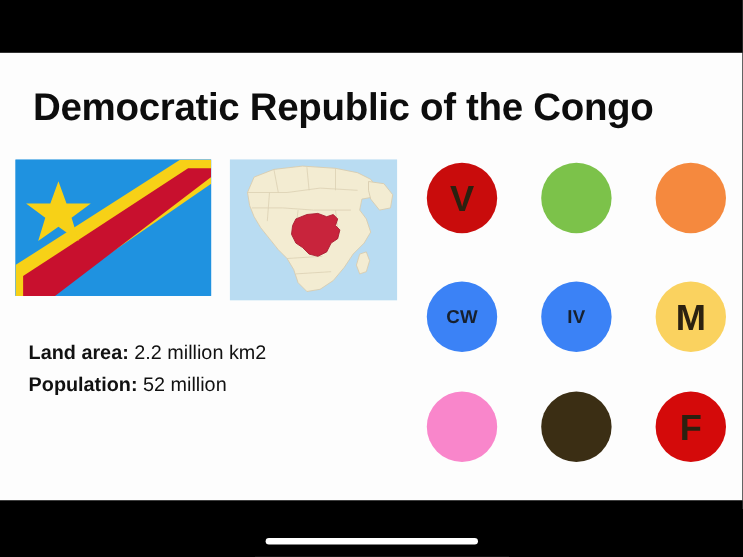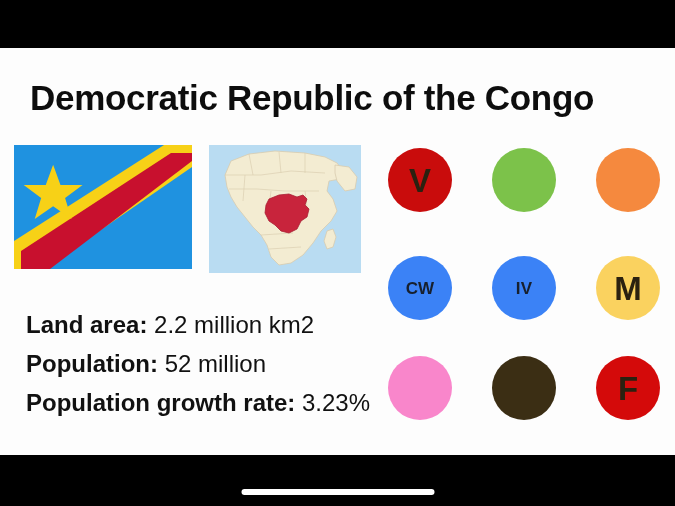--- a/index.html
+++ b/index.html
@@ -96,21 +96,21 @@
   #map-image svg { display: block; width: 100%; height: 100%; }
 
   
   #facts-list {
     position: absolute;
     left: 26px;
     top: 258px;
     width: 350px;
   }
   .fact-line {
-    font-size: 24px;
+    font-size: 18px;
     color: #111111;
     line-height: 1.62;
     white-space: nowrap;
   }
   .fact-label { font-weight: bold; }
   .fact-value { font-weight: normal; }
 
   
   #circle-grid {
     position: absolute;
@@ -204,24 +204,20 @@
 
     <div id="facts-list">
       <div class="fact-line">
         <span class="fact-label">Land area:</span>
         <span class="fact-value">2.2 million km2</span>
       </div>
       <div class="fact-line">
         <span class="fact-label">Population:</span>
         <span class="fact-value">52 million</span>
       </div>
-      <div class="fact-line">
-        <span class="fact-label">Population growth rate:</span>
-        <span class="fact-value">3.23%</span>
-      </div>
     </div>
 
     <div id="circle-grid">
 
       <div class="circle-row row-0">
         <div class="icon-circle col-0" style="background-color: rgb(201, 12, 12);">
           <span class="circle-label size-lg" style="color: rgb(43, 33, 16);">V</span>
         </div>
         <div class="icon-circle col-1" style="background-color: rgb(124, 194, 74);">
           <span class="circle-label size-lg" style="color: rgb(43, 33, 16);"></span>

